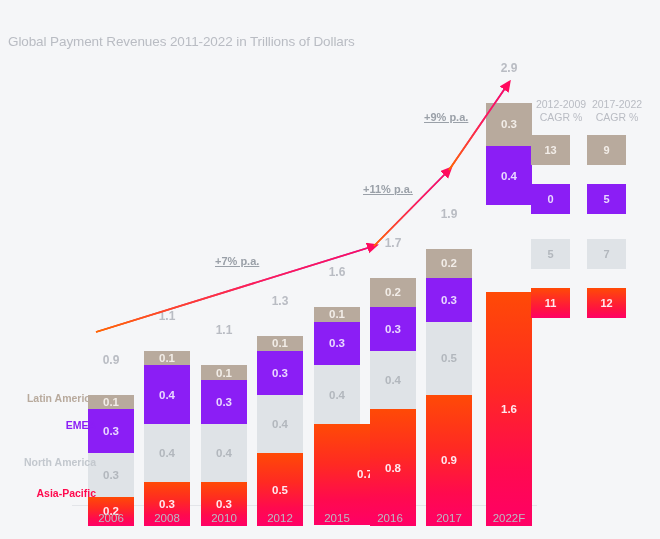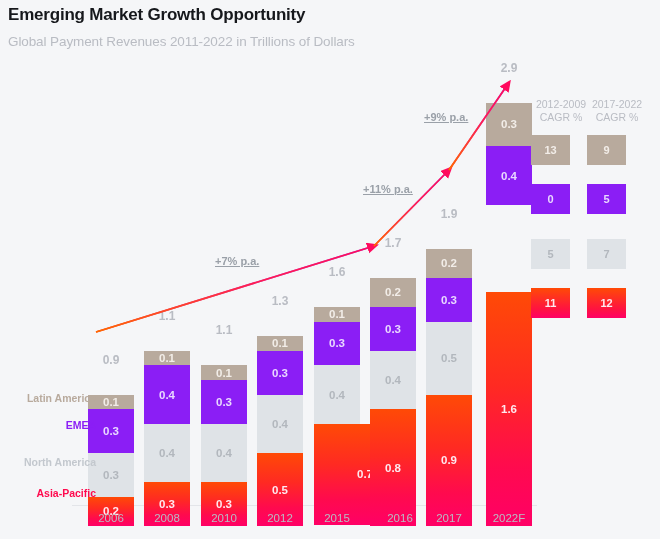--- a/index.html
+++ b/index.html
@@ -83,21 +83,20 @@
   .cagr-box.emea{background:#8b1ef5;color:#e9d8ff;}
   .cagr-box.la{background:#b8aa9d;color:#f2ede8;}
 
   svg.arrows{position:absolute;left:0;top:0;width:660px;height:539px;pointer-events:none;}
 </style>
 </head>
 <body>
 
 <div id="chart-root">
 
-  <div class="title">Emerging Market Growth Opportunity</div>
   <div class="subtitle">Global Payment Revenues 2011-2022 in Trillions of Dollars</div>
 
   <div class="plot" id="plot">
     <div class="baseline"></div>
     <div class="axis-break">//</div>
   <div class="seg ap" style="height: 29.2px; top: 475.8px; left: 88px; position: absolute;">0.2</div>
       <div class="seg na" style="height: 43.8px; top: 432px; left: 88px; position: absolute;">0.3</div>
       <div class="seg emea" style="height: 43.8px; top: 388.2px; left: 88px; position: absolute;">0.3</div>
       <div class="seg la" style="height: 14.6px; top: 373.6px; left: 88px; position: absolute;">0.1</div>
       <div class="total" style="left: 88px; top: 352.6px;">0.9</div>
@@ -124,21 +123,21 @@
       <div class="seg na" style="height: 58.4px; top: 344.4px; left: 314px; position: absolute;">0.4</div>
       <div class="seg emea" style="height: 43.8px; top: 300.6px; left: 314px; position: absolute;">0.3</div>
       <div class="seg la" style="height: 14.6px; top: 286px; left: 314px; position: absolute;">0.1</div>
       <div class="total" style="left: 314px; top: 265px;">1.6</div>
       <div class="xlabel" style="left: 307px;">2015</div>
       <div class="seg ap" style="height: 116.8px; top: 388.2px; left: 370px; position: absolute;">0.8</div>
       <div class="seg na" style="height: 58.4px; top: 329.8px; left: 370px; position: absolute;">0.4</div>
       <div class="seg emea" style="height: 43.8px; top: 286px; left: 370px; position: absolute;">0.3</div>
       <div class="seg la" style="height: 29.2px; top: 256.8px; left: 370px; position: absolute;">0.2</div>
       <div class="total" style="left: 370px; top: 235.8px;">1.7</div>
-      <div class="xlabel" style="left: 370px;">2016</div>
+      <div class="xlabel" style="left: 360px;">2016</div>
       <div class="seg ap" style="height: 131.4px; top: 373.6px; left: 426px; position: absolute;">0.9</div>
       <div class="seg na" style="height: 73px; top: 300.6px; left: 426px; position: absolute;">0.5</div>
       <div class="seg emea" style="height: 43.8px; top: 256.8px; left: 426px; position: absolute;">0.3</div>
       <div class="seg la" style="height: 29.2px; top: 227.6px; left: 426px; position: absolute;">0.2</div>
       <div class="total" style="left: 426px; top: 206.6px;">1.9</div>
       <div class="xlabel" style="left: 419px;">2017</div>
       <div class="seg ap" style="height: 233.6px; top: 271.4px; left: 486px; position: absolute;">1.6</div>
       <div class="seg emea" style="height: 58.4px; top: 125.4px; left: 486px; position: absolute;">0.4</div>
       <div class="seg la" style="height: 43.8px; top: 81.6px; left: 486px; position: absolute;">0.3</div>
       <div class="total" style="left: 486px; top: 60.6px;">2.9</div>

